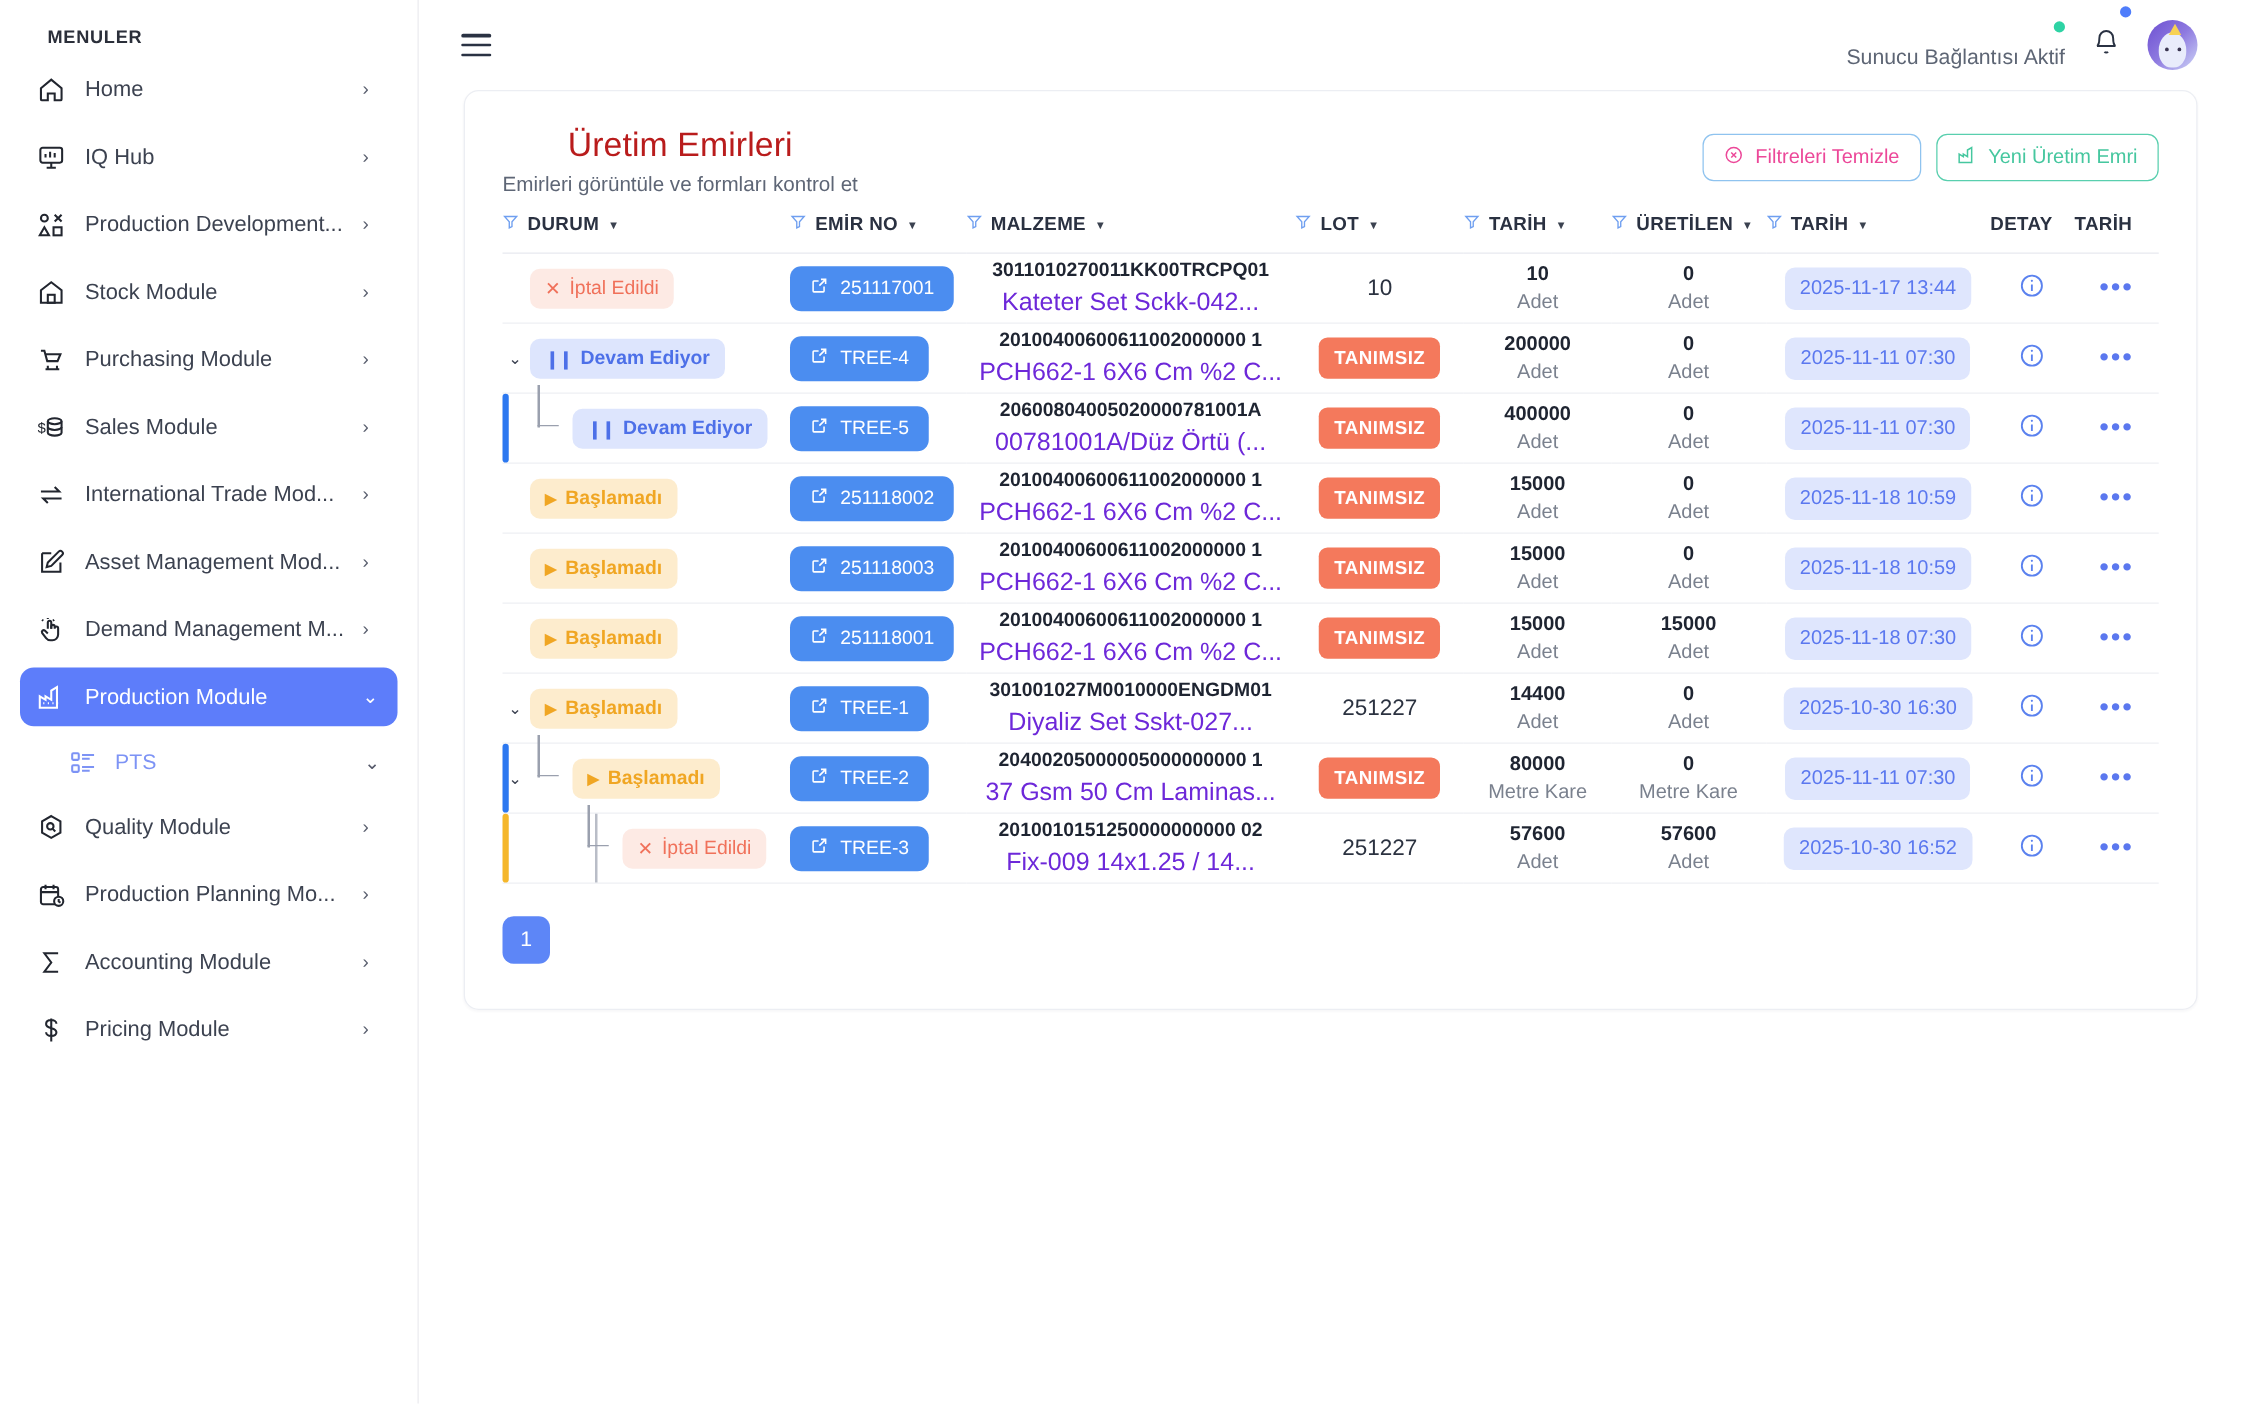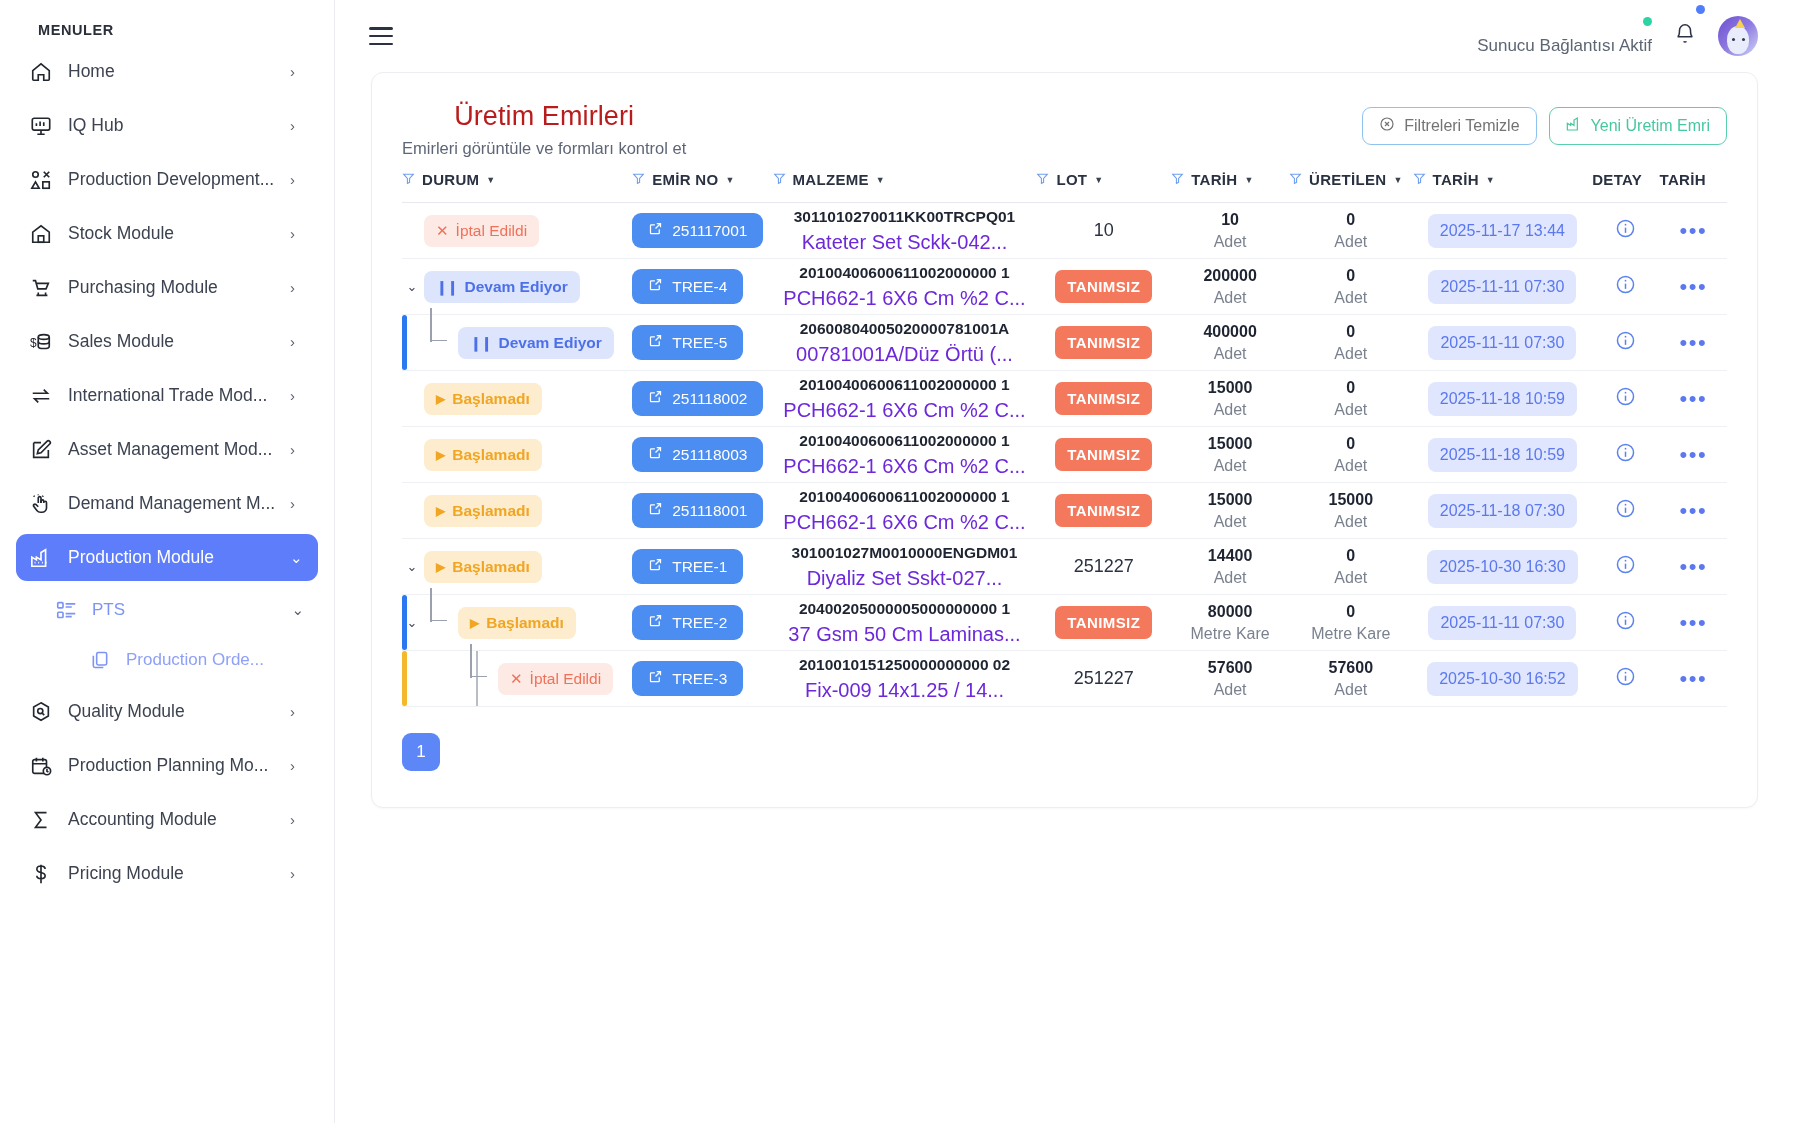--- a/index.html
+++ b/index.html
@@ -82,21 +82,21 @@
   }
   .card-head { display:flex; align-items:flex-start; }
   .page-title { font-size: 27px; color: #b91c1c; font-weight: normal; letter-spacing:.1px;text-align:center;}
   .page-sub { font-size: 16.5px; color:#5e6676; margin-top: 7px; }
   .head-actions { margin-left:auto; display:flex; gap:12px; padding-top:6px; }
   .btn {
     display:flex; align-items:center; gap:9px;
     height: 38px; padding: 0 16px; border-radius: 9px;
     font-size: 16px; cursor:pointer; background:#fff; white-space:nowrap;
   }
-  .btn-clear { border:1px solid #8fc3ef; color:#737373; }
+  .btn-clear { border:1px solid #8fc3ef; color:#ec4899; }
   .btn-new { border:1px solid #59cfae; color:#46c79f; }
 
   
   table.grid { width:100%; border-collapse: collapse; margin-top: 13px; table-layout: fixed; }
   table.grid th {
     text-align:left; font-size:15px; font-weight:bold; color:#2a3141;
     padding: 0 0 14px 0; letter-spacing:.3px; vertical-align: bottom;
   }
   .th-inner { display:flex; align-items:center; gap:7px; }
   .th-inner .caret { color:#3b4250; font-size:9px; }
@@ -274,29 +274,20 @@
           <svg width="21" height="21" viewBox="0 0 24 24" fill="none" stroke="currentColor" stroke-width="1.9">
               <rect x="2" y="3" width="6" height="6" rx="1"></rect>
               <rect x="2" y="14" width="6" height="6" rx="1"></rect>
               <path d="M11 4.5h11M11 8h7M11 15.5h11M11 19h7"></path>
             </svg>
         </span>
         <span class="mi-label">PTS</span>
         <span class="mi-chev">⌄</span>
       </div>
 
-      <div class="submenu-item level2">
-        <span class="mi-icon">
-          <svg width="20" height="20" viewBox="0 0 24 24" fill="none" stroke="currentColor" stroke-width="1.9">
-              <rect x="8" y="3" width="12" height="15" rx="2"></rect>
-              <path d="M4 7v12a2 2 0 0 0 2 2h10"></path>
-            </svg>
-        </span>
-        <span class="mi-label">Production Orde...</span>
-      </div>
 
       <div class="menu-item">
         <span class="mi-icon">
           <svg width="22" height="22" viewBox="0 0 24 24" fill="none" stroke="currentColor" stroke-width="1.8">
               <path d="M12 2l8 4.6v9.8L12 21l-8-4.6V6.6z"></path>
               <circle cx="11.2" cy="11" r="2.8"></circle>
               <path d="M13.3 13.2 15.5 15.4"></path>
             </svg>
         </span>
         <span class="mi-label">Quality Module</span>

